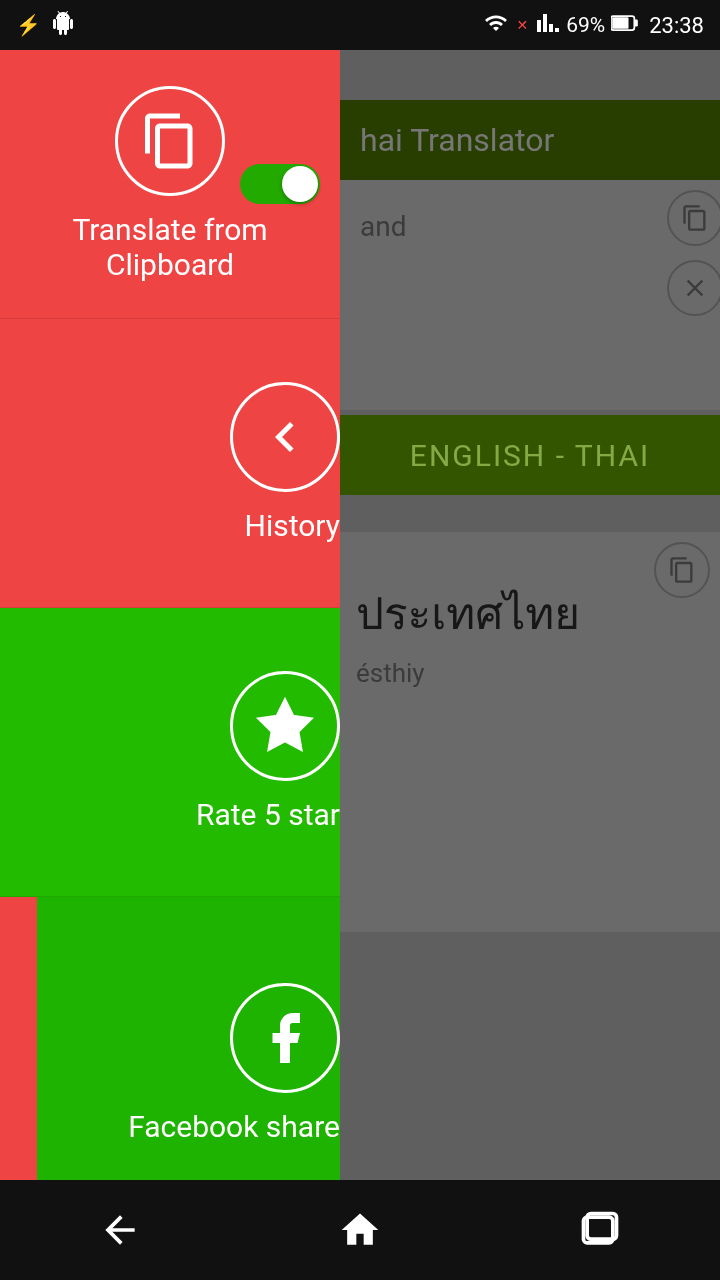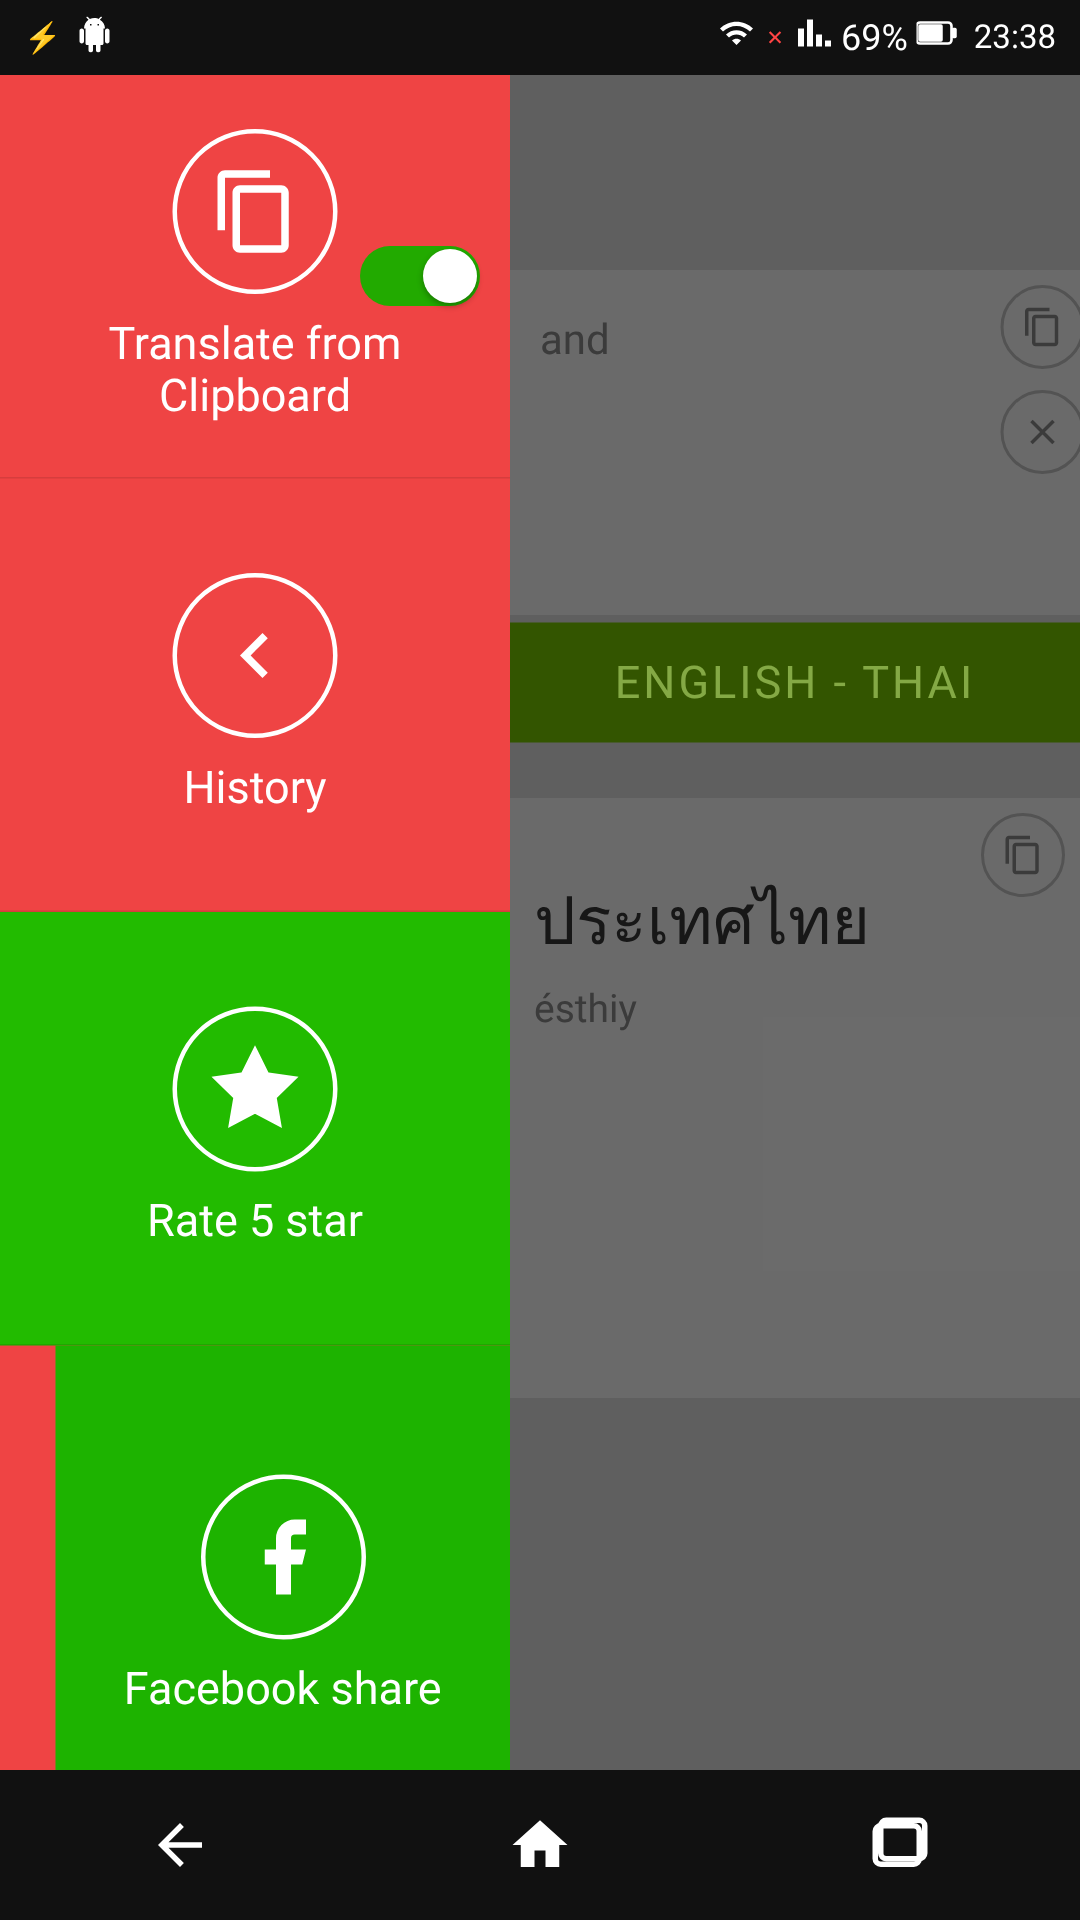--- a/index.html
+++ b/index.html
@@ -185,21 +185,21 @@
       background: #ef4444;
       z-index: 20;
       display: flex;
       flex-direction: column;
     }
 
     .sidebar-section {
       flex: 1;
       display: flex;
       flex-direction: column;
-      align-items: center;
+      align-items: flex-end;
       justify-content: center;
       border-bottom: 1px solid rgba(0,0,0,0.1);
       padding: 30px 0;
       position: relative;
     }
 
     .sidebar-section:last-child {
       border-bottom: none;
     }
 
@@ -308,34 +308,37 @@
       <svg width="28" height="24" viewBox="0 0 24 24" fill="white">
         <path d="M1 9l2 2c4.97-4.97 13.03-4.97 18 0l2-2C16.93 2.93 7.08 2.93 1 9zm8 8l3 3 3-3c-1.65-1.66-4.34-1.66-6 0zm-4-4l2 2c2.76-2.76 7.24-2.76 10 0l2-2C15.14 9.14 8.87 9.14 5 13z"></path>
       </svg>
     </span>
     <span style="color:#f44; font-size:14px; margin-right:2px;">✕</span>
     <span>
       <svg width="24" height="24" viewBox="0 0 24 24" fill="white">
         <path d="M1 21h4V9H1v12zm6 0h4V3H7v18zm6 0h4v-8h-4v8zm6 0h4v-4h-4v4z"></path>
       </svg>
     </span>
-    <span style="color:white; font-size:24px;">69%</span>
+    <span style="color:white; font-size:21px;">69%</span>
     <span>
       <svg width="28" height="20" viewBox="0 0 24 16" fill="white">
         <rect x="0" y="2" width="20" height="12" rx="2" ry="2" stroke="white" stroke-width="1.5" fill="none"></rect>
         <rect x="1" y="3" width="14" height="10" rx="1" fill="white"></rect>
         <rect x="20" y="5" width="3" height="6" rx="1" fill="white"></rect>
       </svg>
     </span>
     <span style="color:white; font-size:22px; margin-left:4px;">23:38</span>
   </div>
 </div>
 
 <div class="app-background">
 
+  <div class="app-header">
+    <span class="app-header-title">hai Translator</span>
+  </div>
 
   <div class="translation-section-top">
     <div class="copy-btn">
       <svg width="28" height="28" viewBox="0 0 24 24" fill="#555">
         <path d="M16 1H4c-1.1 0-2 .9-2 2v14h2V3h12V1zm3 4H8c-1.1 0-2 .9-2 2v14c0 1.1.9 2 2 2h11c1.1 0 2-.9 2-2V7c0-1.1-.9-2-2-2zm0 16H8V7h11v14z"></path>
       </svg>
     </div>
     <div class="close-btn">
       <svg width="28" height="28" viewBox="0 0 24 24" fill="#555">
         <path d="M19 6.41L17.59 5 12 10.59 6.41 5 5 6.41 10.59 12 5 17.59 6.41 19 12 13.41 17.59 19 19 17.59 13.41 12z"></path>

